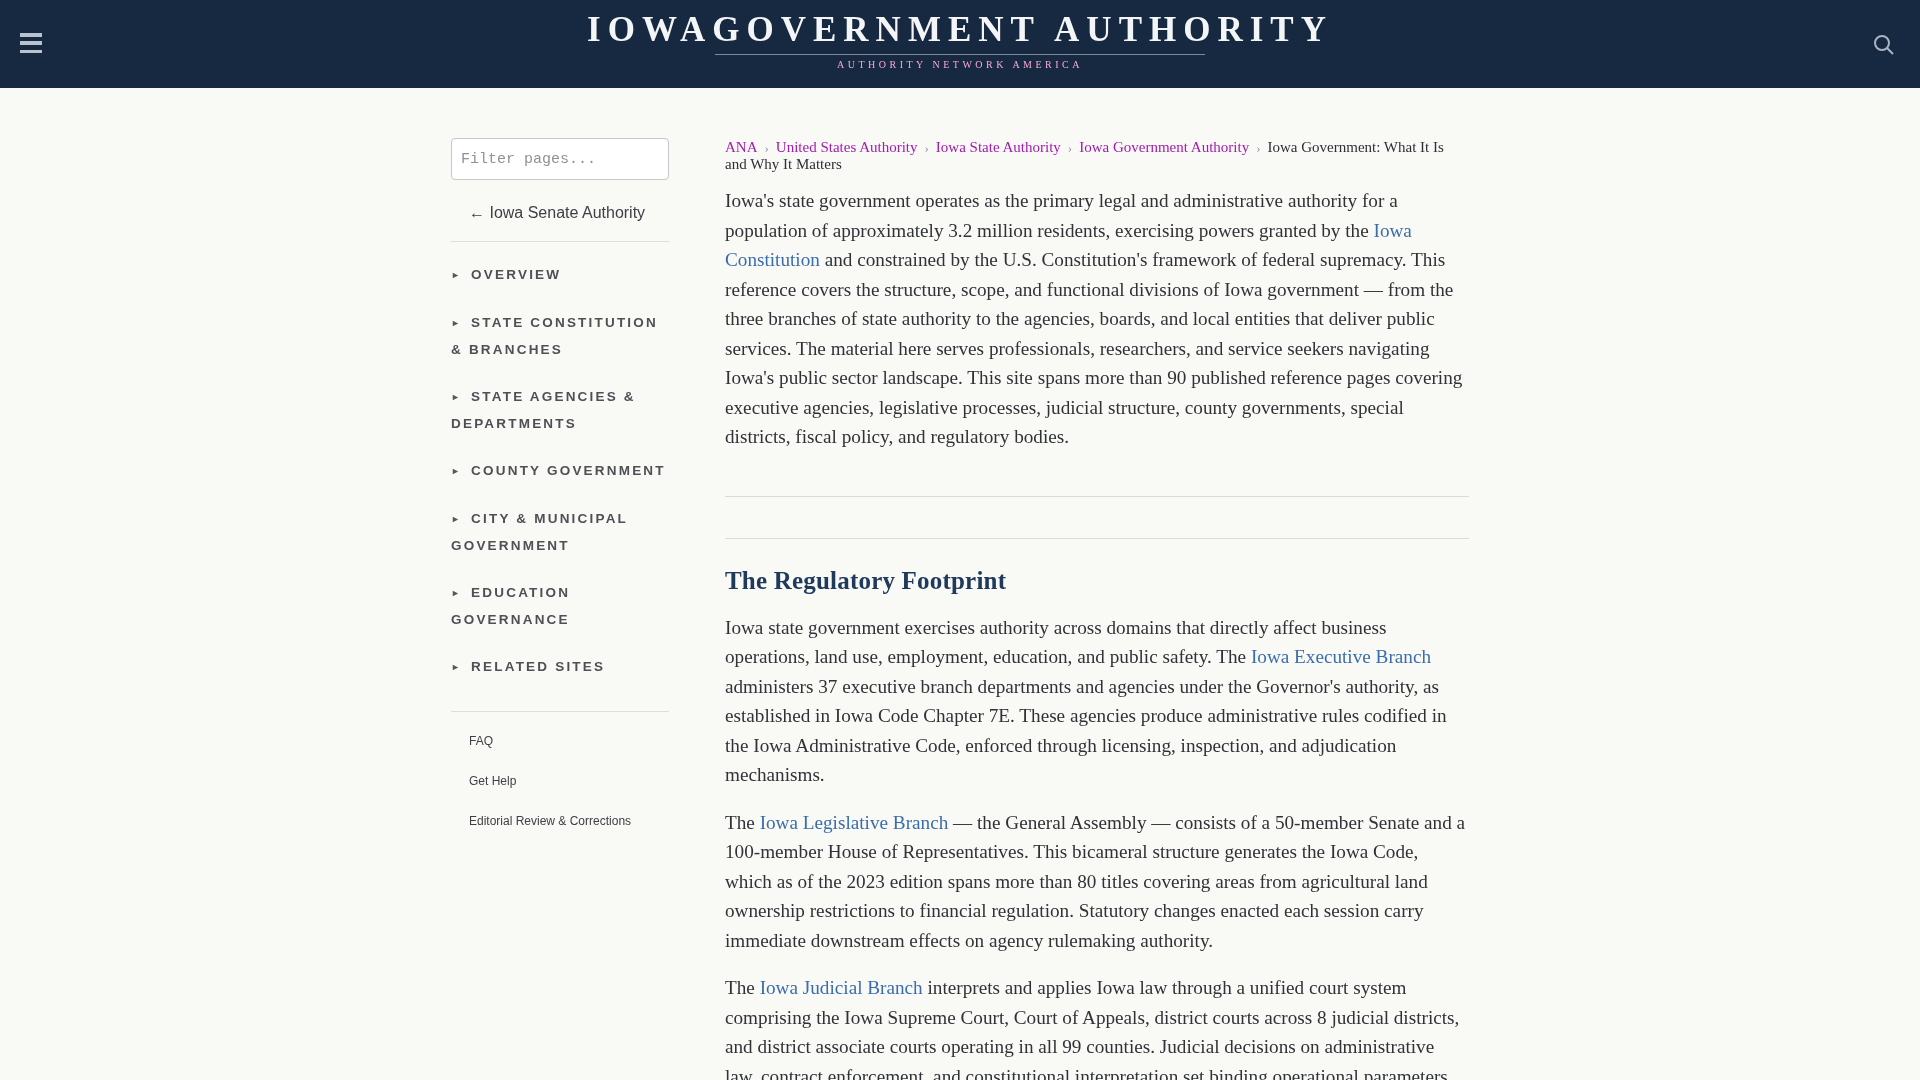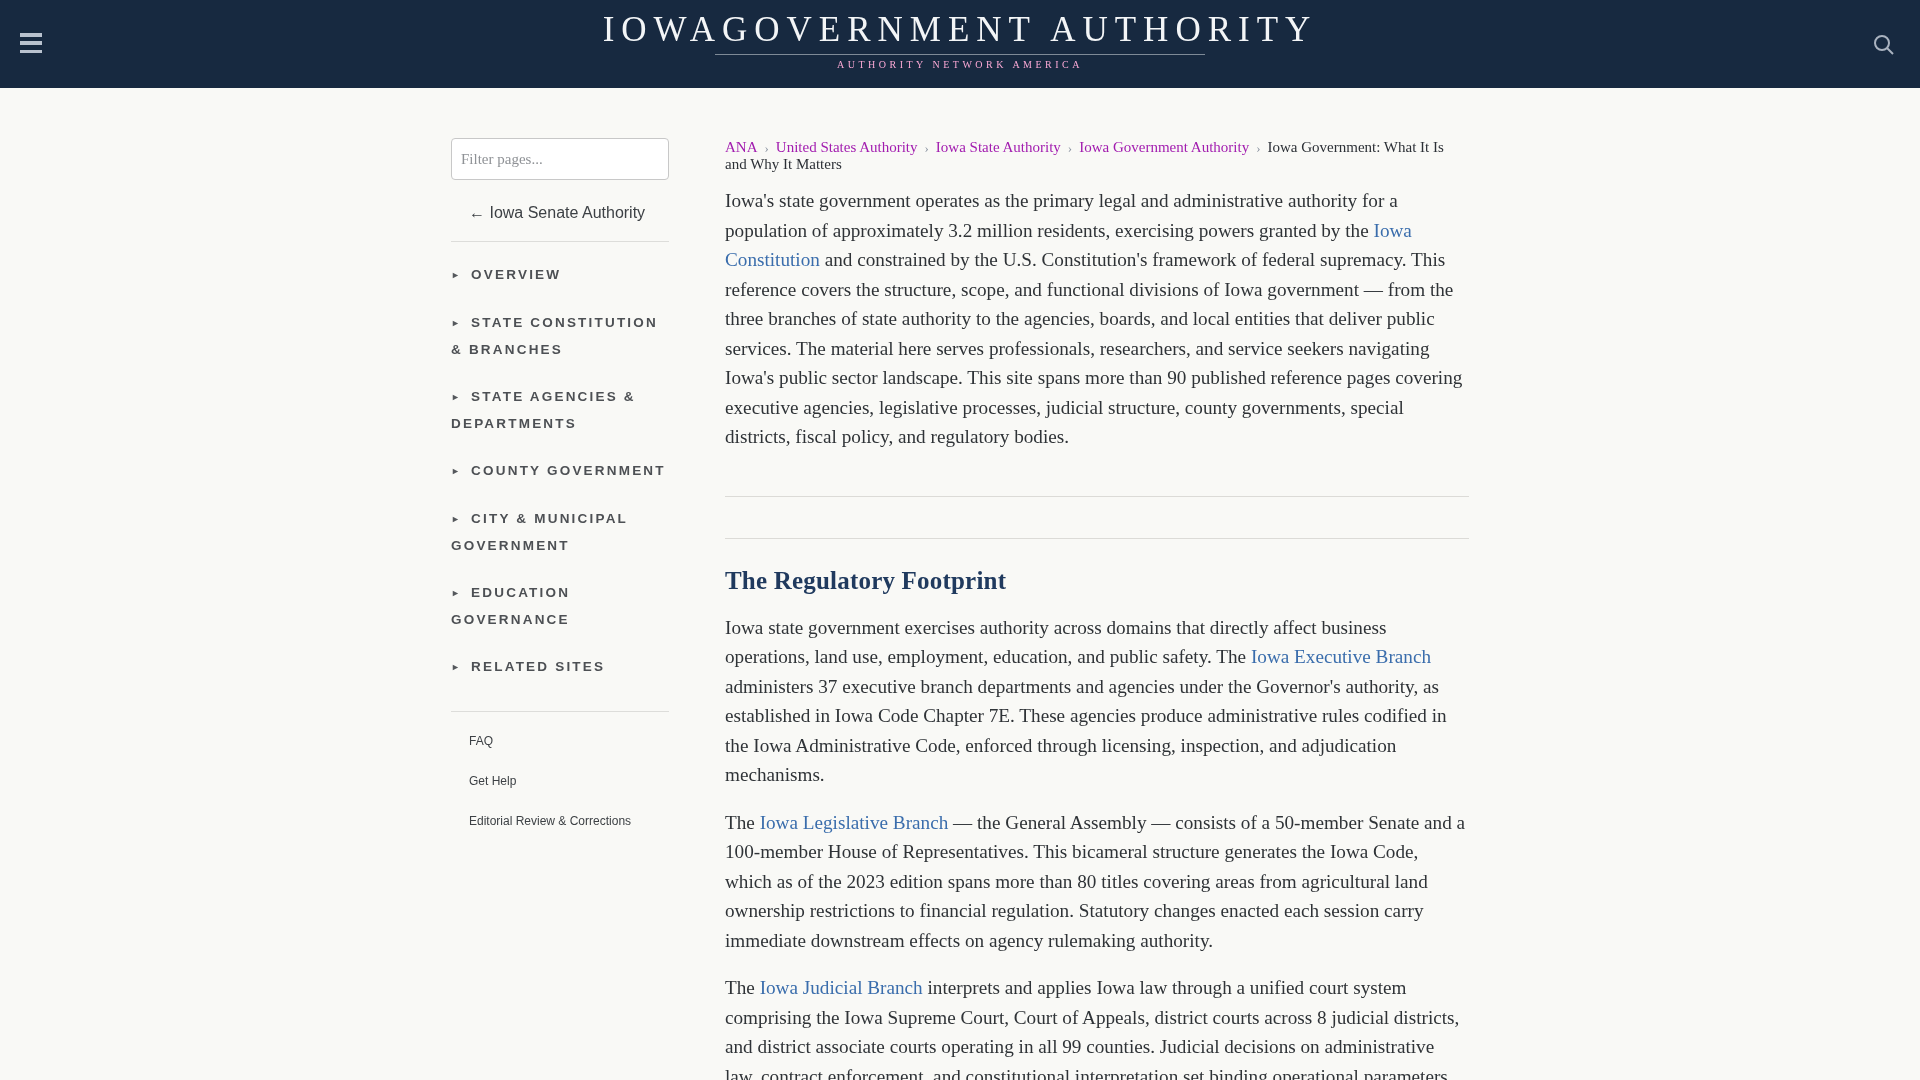--- a/index.html
+++ b/index.html
@@ -21,21 +21,21 @@
     width: 22px; height: 20px;
     display: flex; flex-direction: column; justify-content: space-between;
     cursor: pointer; background: none; border: none; padding: 0;
   }
   .burger span { display: block; height: 3.5px; width: 22px; background: #b9c2cf; }
   .masthead {
     position: absolute; left: 0; right: 0; top: 10px;
     text-align: center;
   }
   .site-title {
-    font-size: 35px; font-weight: 400;
+    font-size: 35px; font-weight: 700;
     letter-spacing: 7px;
     color: #f3f5f7;
     white-space: nowrap;
   }
   .title-rule {
     width: 490px; height: 1px;
     margin: 4px auto 4px auto;
     background: #7e8a97;
   }
   .site-subtitle {
@@ -58,21 +58,21 @@
   
   .sidebar {
     width: 218px; flex-shrink: 0;
     font-family: "Liberation Sans", sans-serif;
   }
   .filter-input {
     box-sizing: border-box;
     width: 218px; height: 42px;
     border: 1px solid #c8c8c8; border-radius: 4px;
     background: #ffffff;
-    font-family: Liberation Serif, serif;
+    font-family: Liberation Mono, monospace;
     font-size: 15px; color: #333;
     padding: 0 9px;
     outline: none;
   }
   .filter-input::placeholder { color: #8f9296; }
   .back-link {
     display: block;
     margin: 24px 0 0 18px;
     font-size: 16px; color: #3d4145;
     text-decoration: none;

